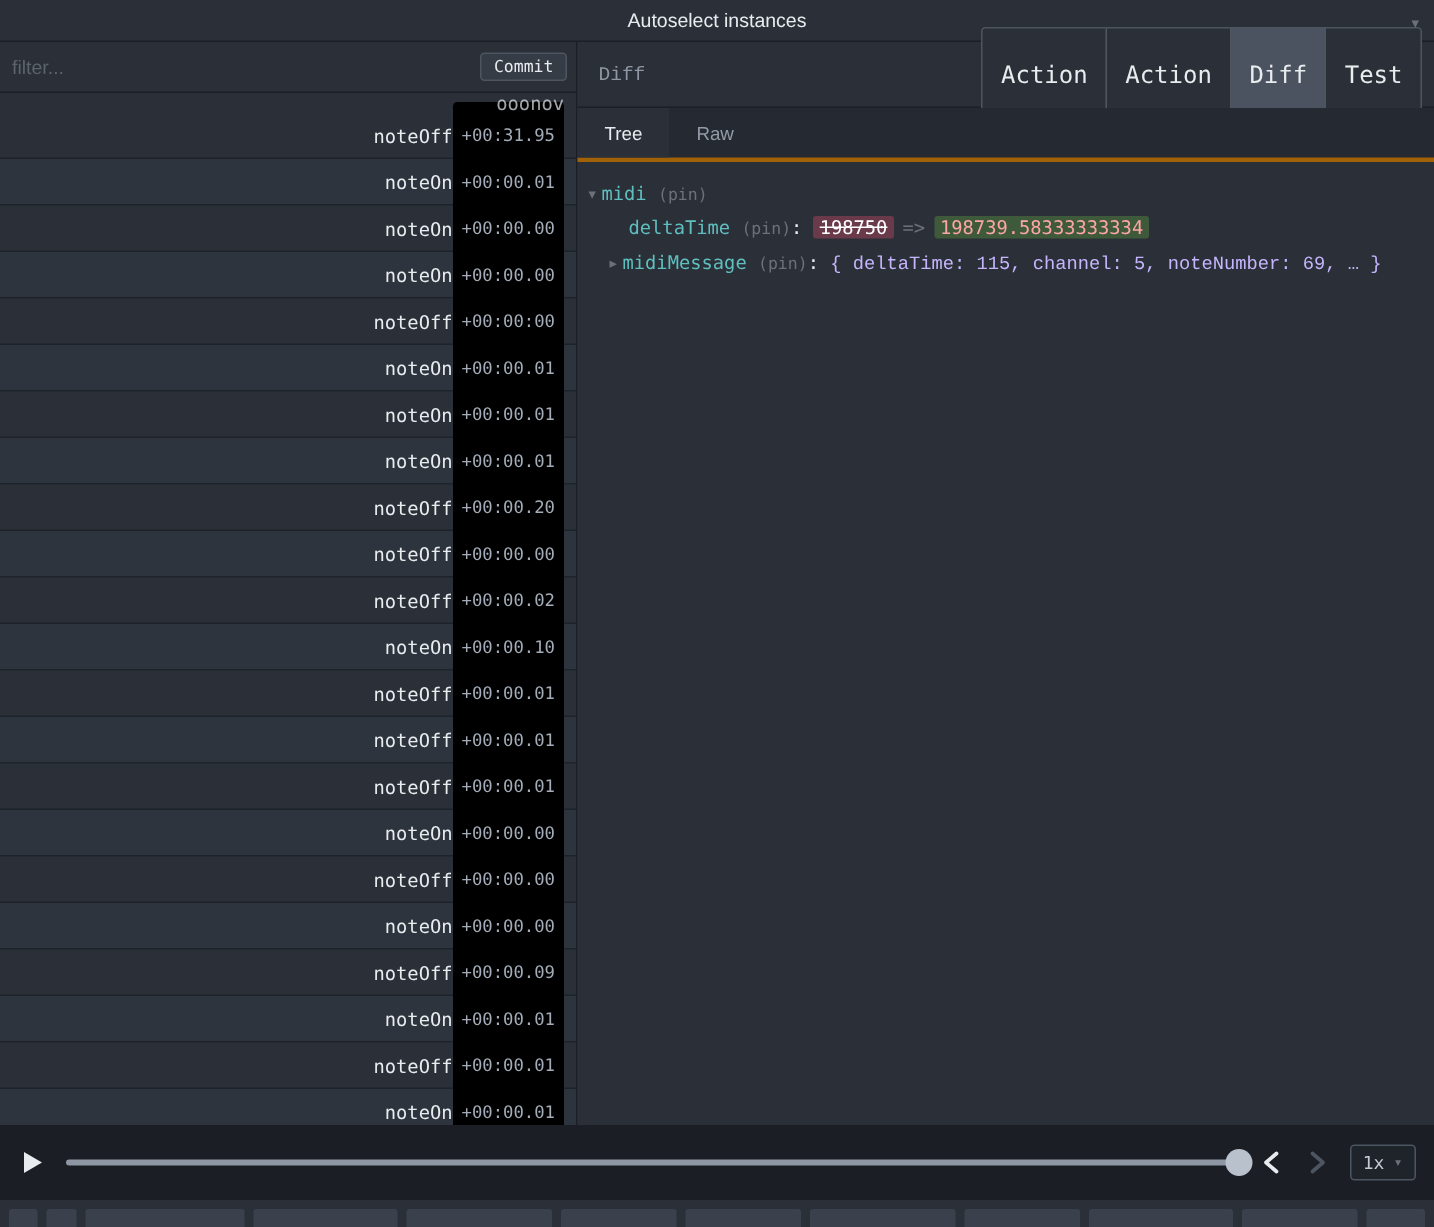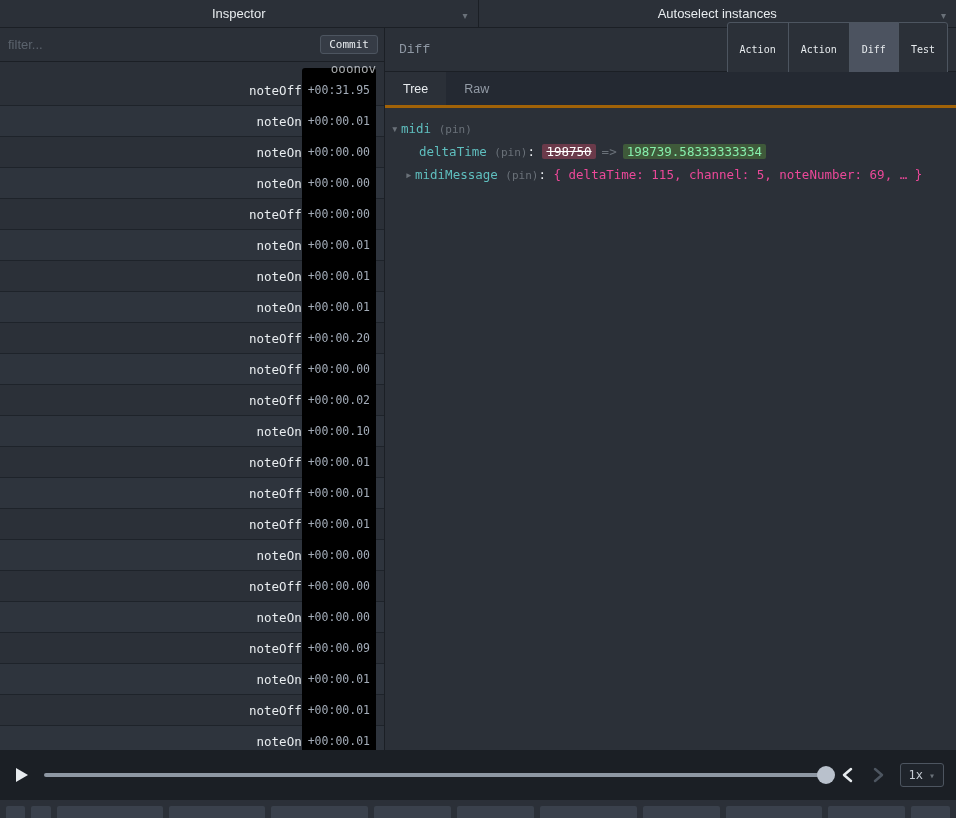--- a/index.html
+++ b/index.html
@@ -124,21 +124,21 @@
     height: 44px;
     padding: 0 8px 0 14px;
     border-bottom: 1px solid #1b1f25;
   }
   .diff-title { color: #8e97a3; font-size: 13px; }
   .btn-group { display: flex; gap: 0; }
   .seg-btn {
     background: #2b3038;
     border: 1px solid #4d5560;
     color: #e8ecef;
-    font-size: 10px;
+    font-size: 16px;
     padding: 21px 12px;
     font-family: "SF Mono", Consolas, monospace;
     cursor: pointer;
     margin-left: -1px;
   }
   .seg-btn:first-child { border-radius: 3px 0 0 3px; margin-left: 0; }
   .seg-btn:last-child { border-radius: 0 3px 3px 0; }
   .seg-btn.active { background: #4c5360; }
 
   .subtabs {
@@ -177,26 +177,26 @@
   .colon { color: #e8ecef; }
   .diff-old {
     background: #6b3a4a;
     color: #ffffff;
     text-decoration: line-through;
     padding: 0 4px;
     border-radius: 2px;
   }
   .diff-new {
     background: #3f5a3a;
-    color: #86efac;
+    color: #fca5a5;
     padding: 0 4px;
     border-radius: 2px;
   }
   .arrow { color: #6a7179; margin: 0 6px; }
-  .inline-obj { color: #ec4899; }
+  .inline-obj { color: #c4b5fd; font-family: Liberation Mono, monospace; }
 
   
   .playbar {
     height: 50px;
     background: #1b1f25;
     display: flex;
     align-items: center;
     padding: 0 12px;
     gap: 14px;
   }
@@ -250,24 +250,20 @@
   .strip-item {
     background: #3a414c;
     border-radius: 2px 2px 0 0;
   }
   .chev-down::after { content: "▾"; font-size: 10px; }
 </style>
 </head>
 <body>
 
 <div class="top-tabs">
-  <div class="top-tab">
-    <span>Inspector</span>
-    <span class="chevron chev-down"></span>
-  </div>
   <div class="top-tab">
     <span>Autoselect instances</span>
     <span class="chevron chev-down"></span>
   </div>
 </div>
 
 <div class="main">
 
   <div class="left-panel">
     <div class="filter-bar">

